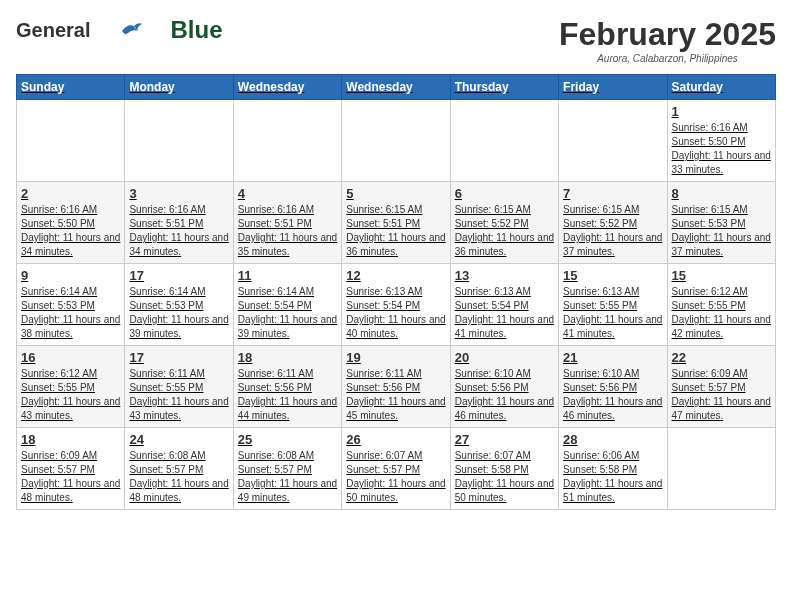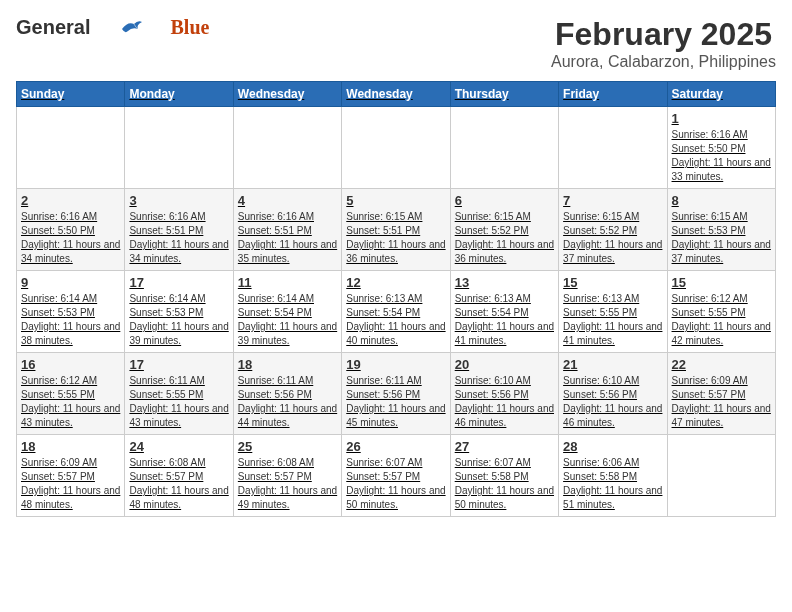--- a/index.html
+++ b/index.html
@@ -25,41 +25,41 @@
       display: flex;
       align-items: center;
       gap: 28px;
     }
     .logo-general {
       font-size: 20px;
       font-weight: bold;
       color: #333;
     }
     .logo-blue {
-      font-size: 20px;
-      font-weight: bold;
-      color: #c2410c;
-      font-family: Liberation Serif, serif;
+      font-size: 24px;
+      font-weight: bold;
+      color: #14532d;
     }
     .logo-bird {
       width: 22px;
       height: 18px;
       margin-left: 2px;
     }
     .title-block {
       text-align: center;
     }
     .month-title {
       font-size: 32px;
       font-weight: bold;
       color: #333;
     }
     .location {
-      font-size: 16px;
+      font-size: 10px;
       color: #555;
+      font-style: italic;
     }
     .calendar {
       width: 100%;
       border-collapse: collapse;
       border: 1px solid #ccc;
       text-decoration: underline;
     }
     .calendar th {
       background: #2a6db5;
       color: #fff;

